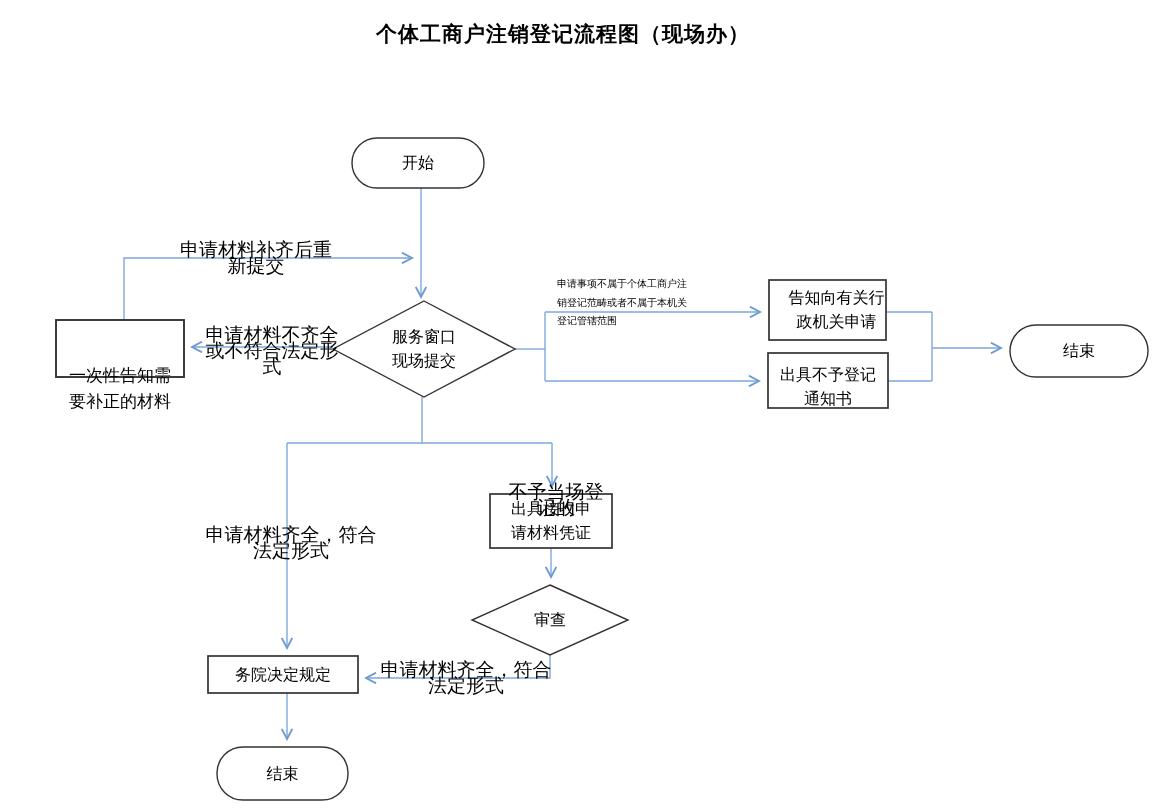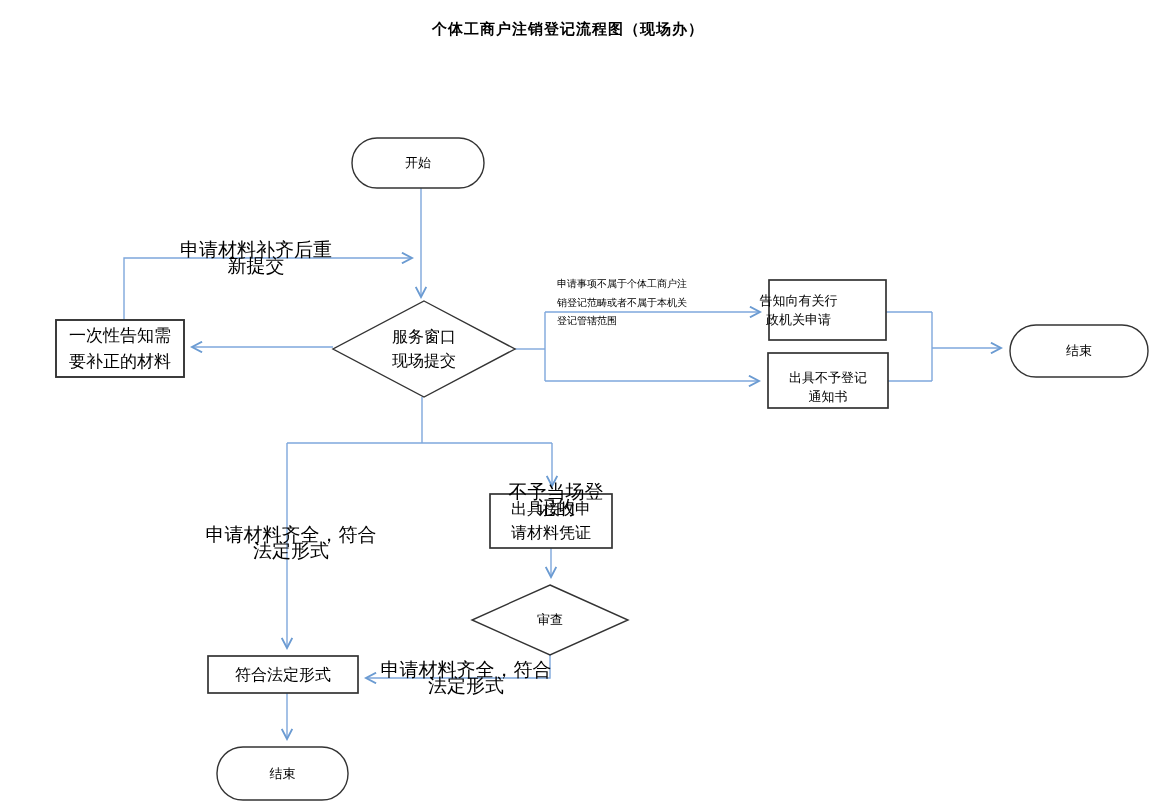--- a/index.html
+++ b/index.html
@@ -7,45 +7,45 @@
     position:relative;
     width:1160px;height:808px;
     background:#ffffff;
     font-family:"Liberation Serif", serif;
     color:#000;
     overflow:hidden;
   }
   #wires{position:absolute;left:0;top:0;width:1160px;height:808px;}
   .page-title{
     position:absolute;
-    left:368px;top:20px;width:400px;
-    text-align:center;
-    font-size:15px;
+    left:350px;top:20px;width:400px;
+    text-align:right;
+    font-size:21px;
     font-weight:bold;
     letter-spacing:1px;
     white-space:nowrap;
   }
   .node-text{
     position:absolute;
     display:flex;align-items:center;justify-content:center;
     text-align:center;
     white-space:pre-line;
     line-height:1.5;
   }
   .edge-label{
     position:absolute;
     white-space:pre-line;
     font-size:19px;
     line-height:16px;
     text-align:center;
   }
   .edge-label.left-align{text-align:left;font-size:10px;line-height:18.5px;}
-  .fs17{font-size:17px;}
+  .fs17{font-size:17px;margin-top:40px;}
   .fs16{font-size:16px;}
-  .fs15{font-size:13px;}
+  .fs15{font-size:16px;}
 </style>
 </head>
 <body>
 
 <div id="canvas">
 
   <div class="page-title">个体工商户注销登记流程图（现场办）</div>
 
   <svg id="wires" viewBox="0 0 1160 808" xmlns="http://www.w3.org/2000/svg">
     <defs>
@@ -90,39 +90,41 @@
   </svg>
 
   <div class="node-text fs15" style="left:352px;top:138px;width:132px;height:50px;">开始</div>
 
   <div class="node-text fs16" style="left:333px;top:301px;width:182px;height:96px;">服务窗口
 现场提交</div>
 
   <div class="node-text fs17" style="left:56px;top:320px;width:128px;height:57px;">一次性告知需
 要补正的材料</div>
 
-  <div class="node-text fs15" style="left:740px;top:280px;width:117px;height:60px;">告知向有关行
+  <div class="node-text fs15" style="left:778px;top:280px;width:117px;height:60px;">告知向有关行
 政机关申请</div>
 
   <div class="node-text fs15" style="left:768px;top:353px;width:120px;height:68px;">出具不予登记
 通知书</div>
 
   <div class="node-text fs15" style="left:1010px;top:325px;width:138px;height:52px;">结束</div>
 
   <div class="node-text fs16" style="left:490px;top:494px;width:122px;height:54px;">出具接收申
 请材料凭证</div>
 
   <div class="node-text fs15" style="left:472px;top:585px;width:156px;height:70px;">审查</div>
 
-  <div class="node-text fs16" style="left:208px;top:656px;width:150px;height:37px;">符合法定形式</div>
+  <div class="node-text fs16" style="left:208px;top:656px;width:150px;height:37px;">务院决定规定</div>
 
   <div class="node-text fs15" style="left:217px;top:747px;width:131px;height:53px;">结束</div>
 
   <div class="edge-label" style="left:180px;top:242px;width:152px;">申请材料补齐后重新提交</div>
 
+  <div class="edge-label" style="left:204px;top:327px;width:136px;">申请材料不齐全
+或不符合法定形式</div>
 
   <div class="edge-label left-align" style="left:557px;top:275px;width:192px;">申请事项不属于个体工商户注
 销登记范畴或者不属于本机关
 登记管辖范围</div>
 
 
   <div class="edge-label" style="left:501px;top:484px;width:110px;">不予当场登记的</div>
 
   <div class="edge-label" style="left:200px;top:527px;width:182px;">申请材料齐全，符合法定形式</div>
 

